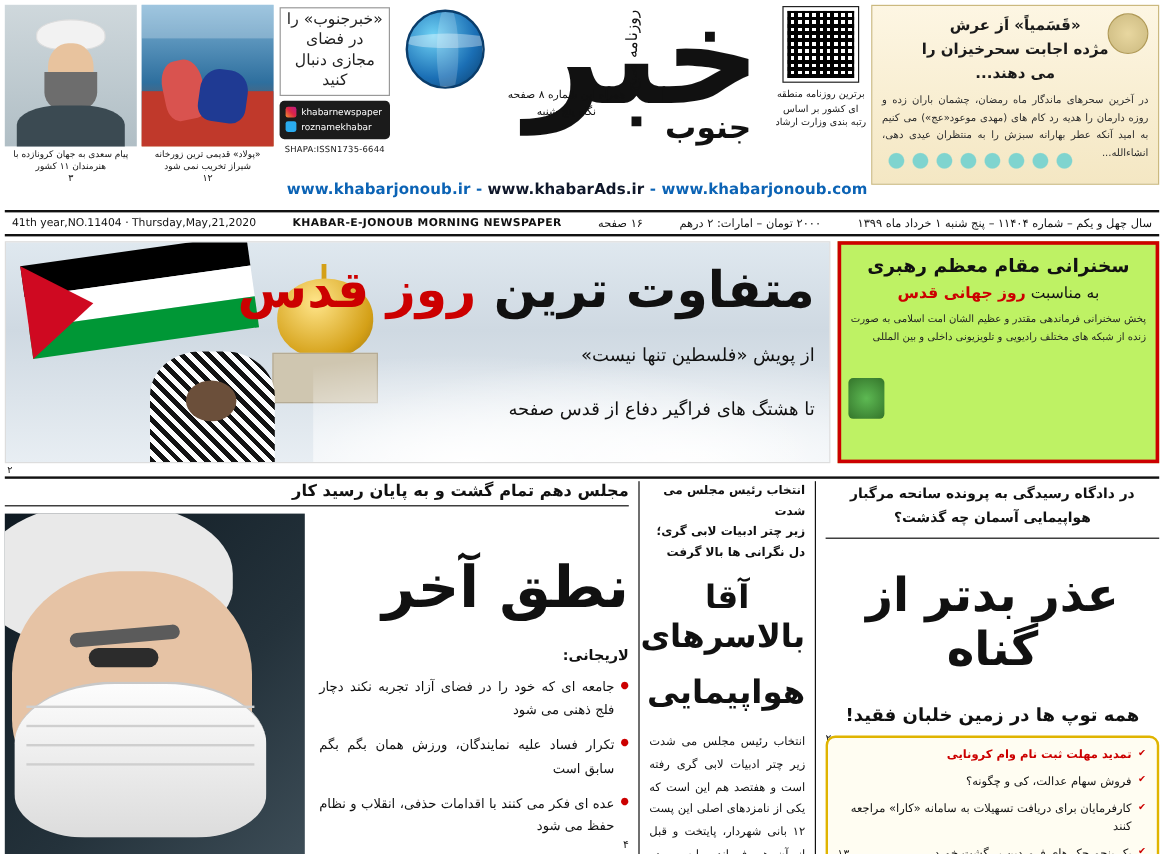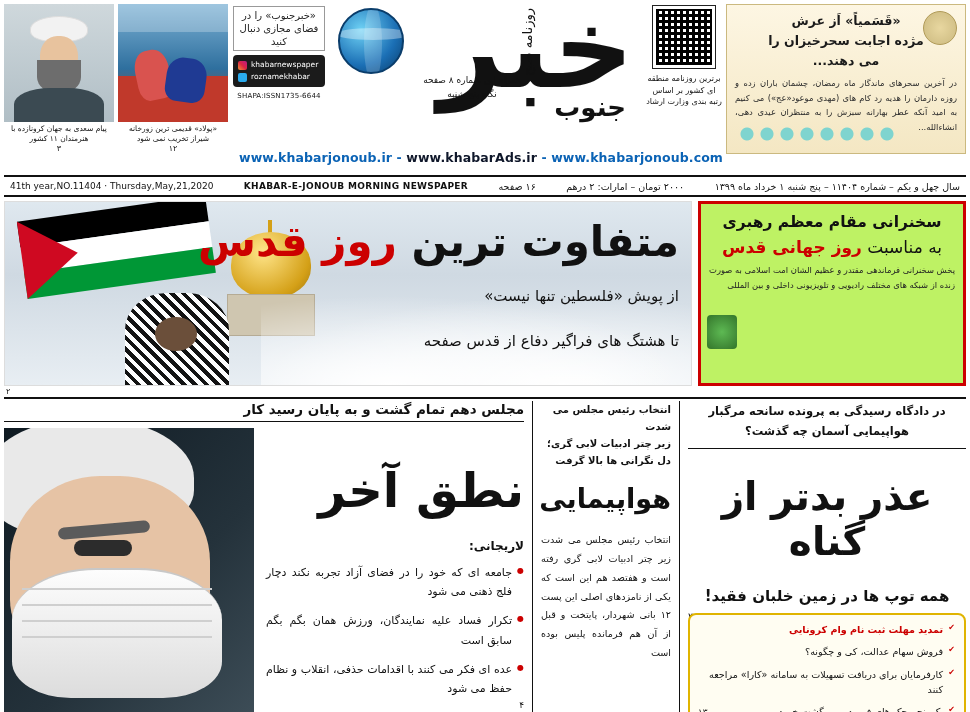--- a/index.html
+++ b/index.html
@@ -63,21 +63,21 @@
   .img-wrestle .ring {
     position: absolute; left: 0; top: 0; width: 110px; height: 28px;
     background: rgba(255,255,255,.25);
   }
 
   .mh-logoinfo {
     position: absolute; left: 233px; top: 6px; width: 92px; height: 146px;
     direction: rtl; text-align: center;
   }
   .mini-logo {
-    border: 1px solid #999; padding: 2px 3px; font-size: 10px; line-height: 1.3;
+    border: 1px solid #999; padding: 2px 3px; font-size: 13px; line-height: 1.3;
     display: inline-block; margin-bottom: 4px; color: #222;
   }
   .social-box {
     background: #1b1b1b; color: #fff; border-radius: 4px; padding: 4px 5px;
     font-size: 7.5px; line-height: 1.6; text-align: right; direction: ltr;
   }
   .social-box .row { display: flex; align-items: center; gap: 4px; }
   .sq { width: 9px; height: 9px; border-radius: 2px; display: inline-block; }
   .sq.ig { background: linear-gradient(45deg,#f09433,#dc2743,#bc1888); }
   .sq.tg { background: #2aabee; }
@@ -241,21 +241,21 @@
   .ld-h1 { font-size: 42px; font-weight: bold; color: #111; line-height: 1.15; }
   .ld-h1 .red { color: #cc0000; }
   .ld-sub { font-size: 15px; color: #111; margin-top: 16px; line-height: 1.9; }
 
   .lead-side {
     position: absolute; left: 694px; top: 0; width: 268px; height: 185px;
     border: 3px solid #cc0000; direction: rtl; background: #bef264;
     padding: 6px 8px;
   }
   .ls-t1 { font-size: 15.5px; font-weight: bold; color: #111; text-align: center; line-height: 1.6; }
-  .ls-t2 { font-size: 17px; color: #111; text-align: center; margin-top: 2px; }
+  .ls-t2 { font-size: 13px; color: #111; text-align: center; margin-top: 2px; }
   .ls-t2 .red { color: #cc0000; font-weight: bold; }
   .ls-body {
     font-size: 8.4px; line-height: 1.85; color: #222; text-align: justify; margin-top: 6px;
   }
   .ls-bar {
     position: absolute; left: 0; right: 0; bottom: 0; height: 30px;
     background: #cc0000; color: #fff; display: flex; align-items: center; justify-content: center;
     font-size: 14.5px; font-weight: bold;
   }
   .ls-seal {
@@ -512,20 +512,21 @@
           </div>
           <div class="pnum-bl">۴</div>
         </div>
       </div>
     </div>
 
     <div class="b-mid">
       <div class="bm-kick">انتخاب رئیس مجلس می شدت</div>
       <div class="bm-kick">زیر چتر ادبیات لابی گری؛</div>
       <div class="bm-kick">دل نگرانی ها بالا گرفت</div>
+      <div class="bm-h">آقا بالاسرهای</div>
       <div class="bm-h">هواپیمایی</div>
       <div class="bm-body">انتخاب رئیس مجلس می شدت زیر چتر ادبیات لابی گری رفته است و هفتصد هم این است که یکی از نامزدهای اصلی این پست ۱۲ بانی شهردار، پایتخت و قبل از آن هم فرمانده پلیس بوده است</div>
 
     </div>
 
     <div class="b-right">
       <div class="br-kick">
         <div>در دادگاه رسیدگی به پرونده سانحه مرگبار</div>
         <div>هواپیمایی آسمان چه گذشت؟</div>
       </div>

